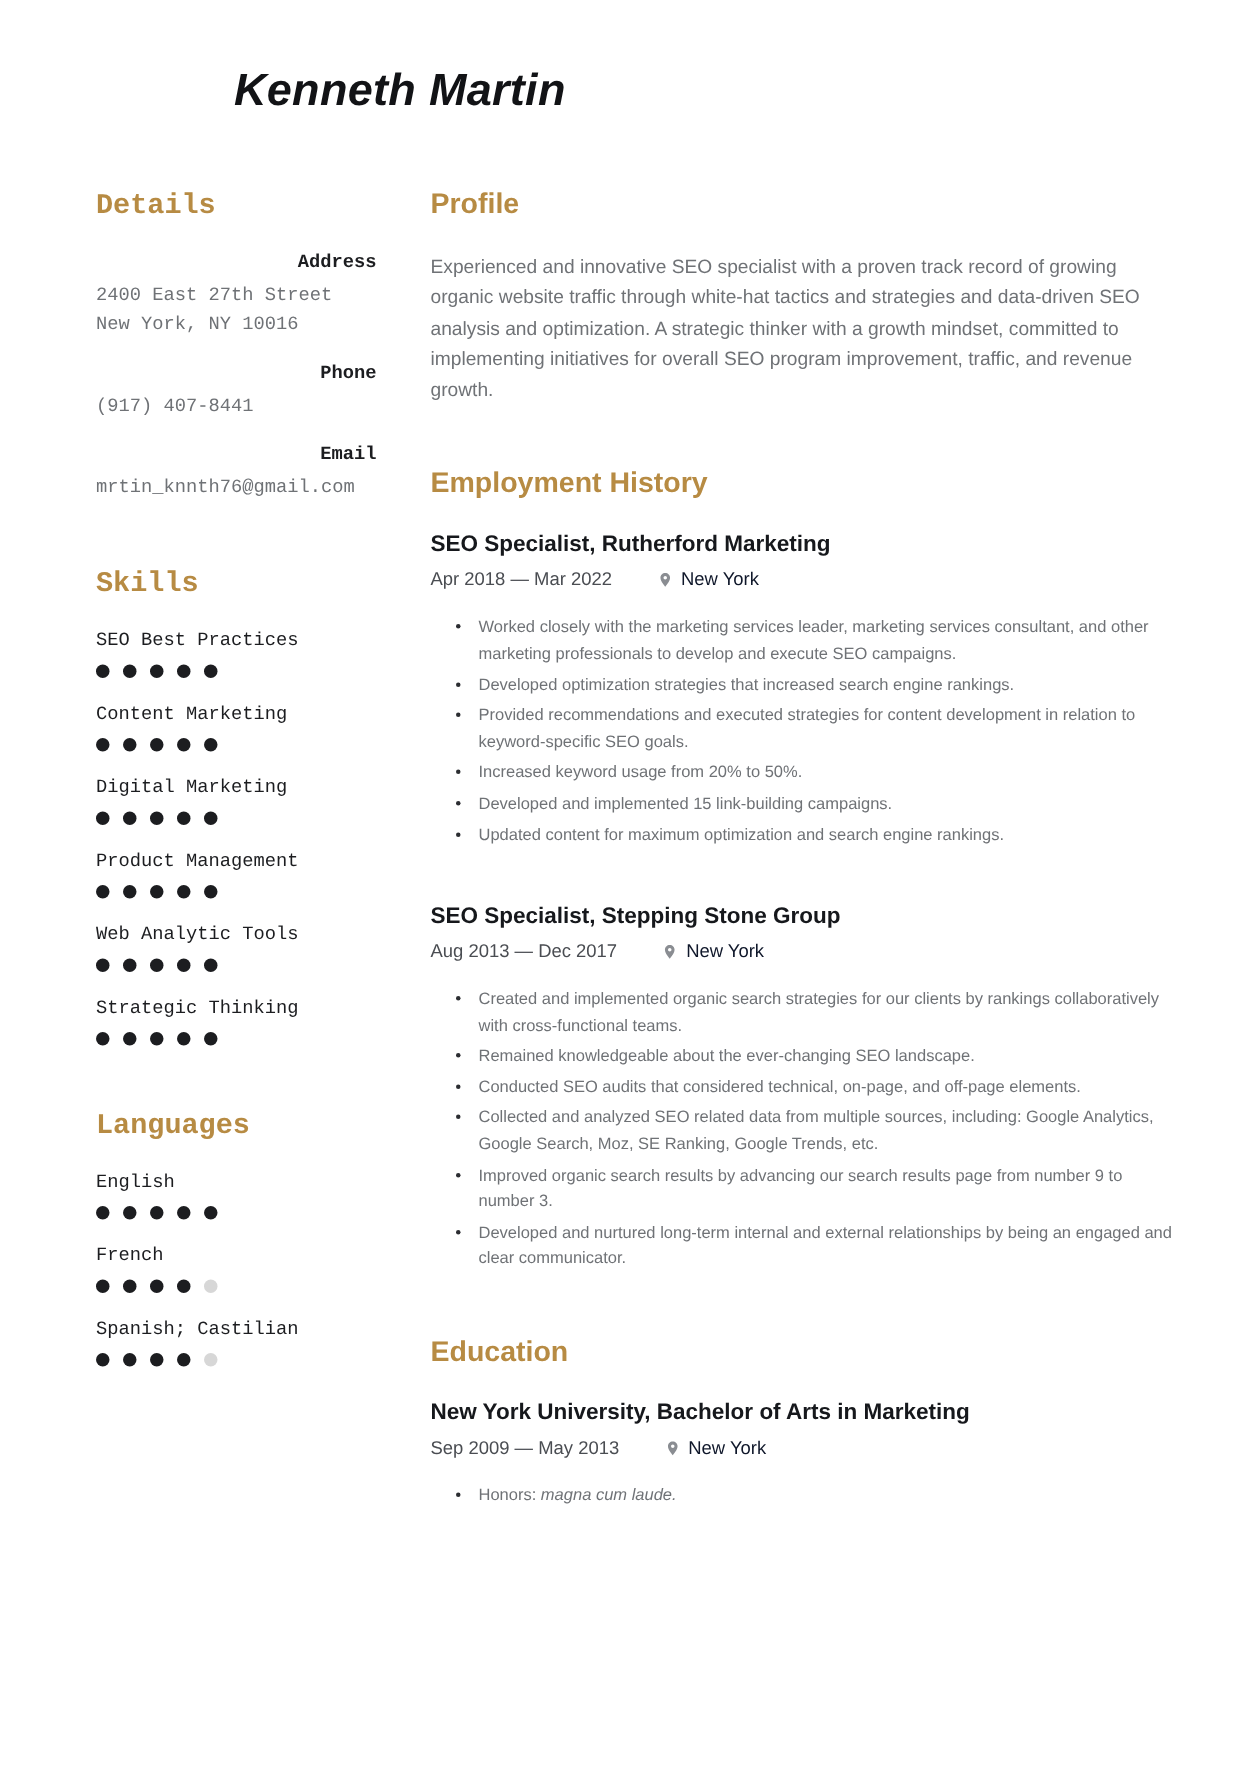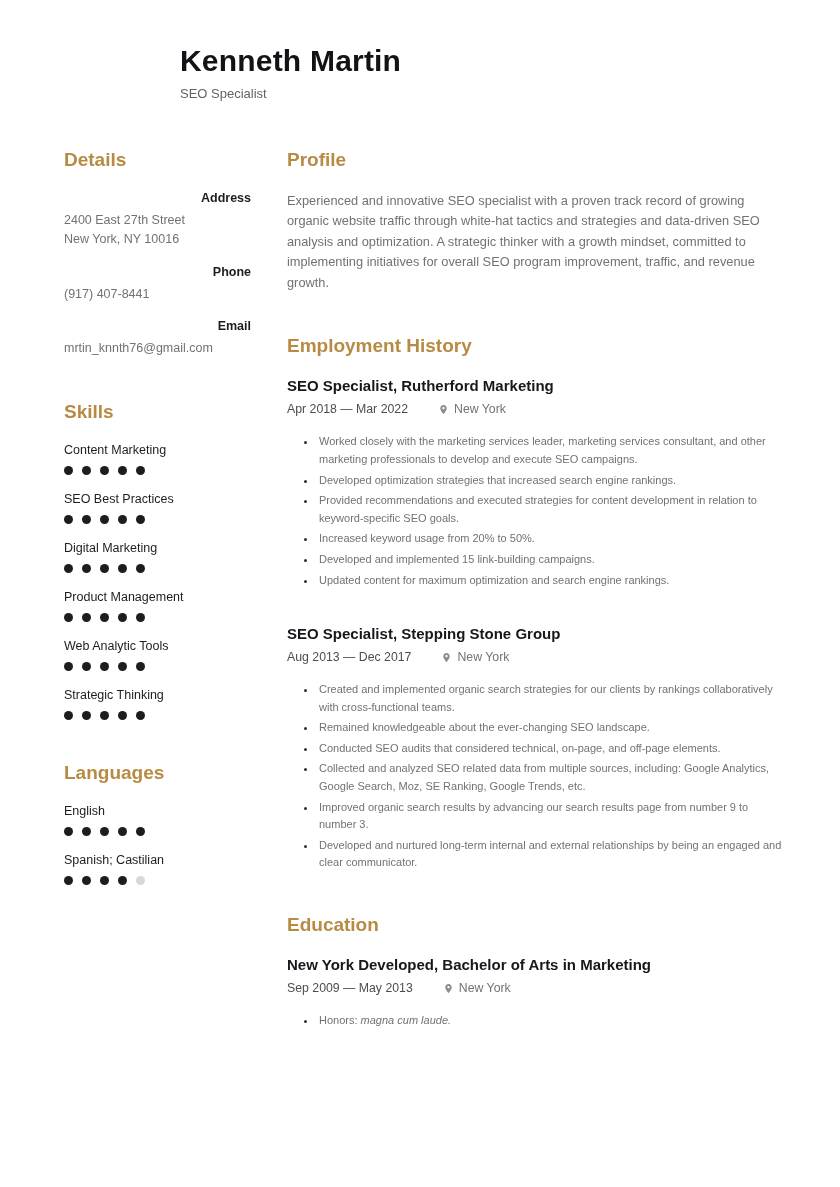--- a/index.html
+++ b/index.html
@@ -10,21 +10,21 @@
     -webkit-font-smoothing: antialiased;
   }
   .page {
     width: 840px;
     min-height: 1187px;
     margin: 0 auto;
     background: #ffffff;
     padding: 44px 57px 60px 64px;
   }
   
-  .header { margin-left: 116px; margin-bottom: 48px; }
+  .header { margin-left: 92px; margin-bottom: 48px; font-style: italic; }
   .name {
     font-size: 30px;
     font-weight: 600;
     letter-spacing: 0.2px;
     color: #121316;
   }
   .subtitle {
     margin-top: 8px;
     font-size: 13px;
     color: #5f6368;
@@ -35,21 +35,21 @@
   .main { flex: 1; min-width: 0; }
 
   h2.section-heading {
     font-size: 19px;
     font-weight: 700;
     color: #b78b43;
     margin-bottom: 20px;
   }
 
   
-  .side-section { margin-bottom: 42px; }
+  .side-section { margin-bottom: 42px; font-family: Liberation Mono, monospace; }
   .contact-group { margin-bottom: 15px; }
   .contact-label {
     font-size: 12.5px;
     font-weight: 700;
     color: #1c1d20;
     margin-bottom: 6px;
     text-align: right;
   }
   .contact-value {
     font-size: 12.5px;
@@ -93,42 +93,41 @@
     align-items: flex-start;
     gap: 30px;
     font-size: 12.3px;
     color: #4a4d52;
     margin-bottom: 17px;
   }
   .loc {
     display: inline-flex;
     align-items: center;
     gap: 5px;
-    color: #737373;
+    color: #0f172a;
   }
   .loc svg { display: block; }
   .bullets { padding-left: 30px; list-style: disc; }
   .bullets li {
     font-size: 11px;
     line-height: 1.6;
     color: #6f7276;
     margin-bottom: 3px;
     padding-left: 2px;
   }
   .bullets li::marker { color: #2b2d31; }
   .bullets li em { font-style: italic; }
 </style>
 </head>
 <body>
 
 <div class="page">
 
   <header class="header">
     <h1 class="name">Kenneth Martin</h1>
-    <div class="subtitle">SEO Specialist</div>
   </header>
 
   <div class="columns">
 
     <aside class="sidebar">
 
       <section class="side-section">
         <h2 class="section-heading">Details</h2>
         <div class="contact-group">
           <div class="contact-label">Address</div>
@@ -142,31 +141,31 @@
         <div class="contact-group">
           <div class="contact-label">Email</div>
           <div class="contact-value">mrtin_knnth76@gmail.com</div>
         </div>
       </section>
 
       <section class="side-section">
         <h2 class="section-heading">Skills</h2>
         <div id="skills-list">
             <div class="rate-item">
+              <div class="rate-label">SEO Best Practices</div>
+              <div class="dots">
+                <span class="dot filled"></span>
+                <span class="dot filled"></span>
+                <span class="dot filled"></span>
+                <span class="dot filled"></span>
+                <span class="dot filled"></span>
+              </div>
+            </div>
+            <div class="rate-item">
               <div class="rate-label">Content Marketing</div>
-              <div class="dots">
-                <span class="dot filled"></span>
-                <span class="dot filled"></span>
-                <span class="dot filled"></span>
-                <span class="dot filled"></span>
-                <span class="dot filled"></span>
-              </div>
-            </div>
-            <div class="rate-item">
-              <div class="rate-label">SEO Best Practices</div>
               <div class="dots">
                 <span class="dot filled"></span>
                 <span class="dot filled"></span>
                 <span class="dot filled"></span>
                 <span class="dot filled"></span>
                 <span class="dot filled"></span>
               </div>
             </div>
             <div class="rate-item">
               <div class="rate-label">Digital Marketing</div>
@@ -215,20 +214,30 @@
         <h2 class="section-heading">Languages</h2>
         <div id="languages-list">
             <div class="rate-item">
               <div class="rate-label">English</div>
               <div class="dots">
                 <span class="dot filled"></span>
                 <span class="dot filled"></span>
                 <span class="dot filled"></span>
                 <span class="dot filled"></span>
                 <span class="dot filled"></span>
+              </div>
+            </div>
+            <div class="rate-item">
+              <div class="rate-label">French</div>
+              <div class="dots">
+                <span class="dot filled"></span>
+                <span class="dot filled"></span>
+                <span class="dot filled"></span>
+                <span class="dot filled"></span>
+                <span class="dot"></span>
               </div>
             </div>
             <div class="rate-item">
               <div class="rate-label">Spanish; Castilian</div>
               <div class="dots">
                 <span class="dot filled"></span>
                 <span class="dot filled"></span>
                 <span class="dot filled"></span>
                 <span class="dot filled"></span>
                 <span class="dot"></span>
@@ -293,21 +302,21 @@
                 <li>Developed and nurtured long-term internal and external relationships by being an engaged and clear communicator.</li>
               </ul>
             </article>
           </div>
       </section>
 
       <section class="main-section">
         <h2 class="section-heading">Education</h2>
         <div id="education-list">
             <article class="job">
-              <h3 class="job-title">New York Developed, Bachelor of Arts in Marketing</h3>
+              <h3 class="job-title">New York University, Bachelor of Arts in Marketing</h3>
               <div class="meta">
                 <span class="meta-dates">Sep 2009 — May 2013</span>
                 <span class="loc">
                   <span class="pin">
                     <svg viewBox="0 0 24 24" width="11" height="11" aria-hidden="true">
                       <path fill="#8a8d92" d="M12 2C8.1 2 5 5.1 5 9c0 5.2 7 13 7 13s7-7.8 7-13c0-3.9-3.1-7-7-7zm0 9.5c-1.4 0-2.5-1.1-2.5-2.5S10.6 6.5 12 6.5s2.5 1.1 2.5 2.5-1.1 2.5-2.5 2.5z"></path>
                     </svg>
                   </span>
                   <span>New York</span>
                 </span>

